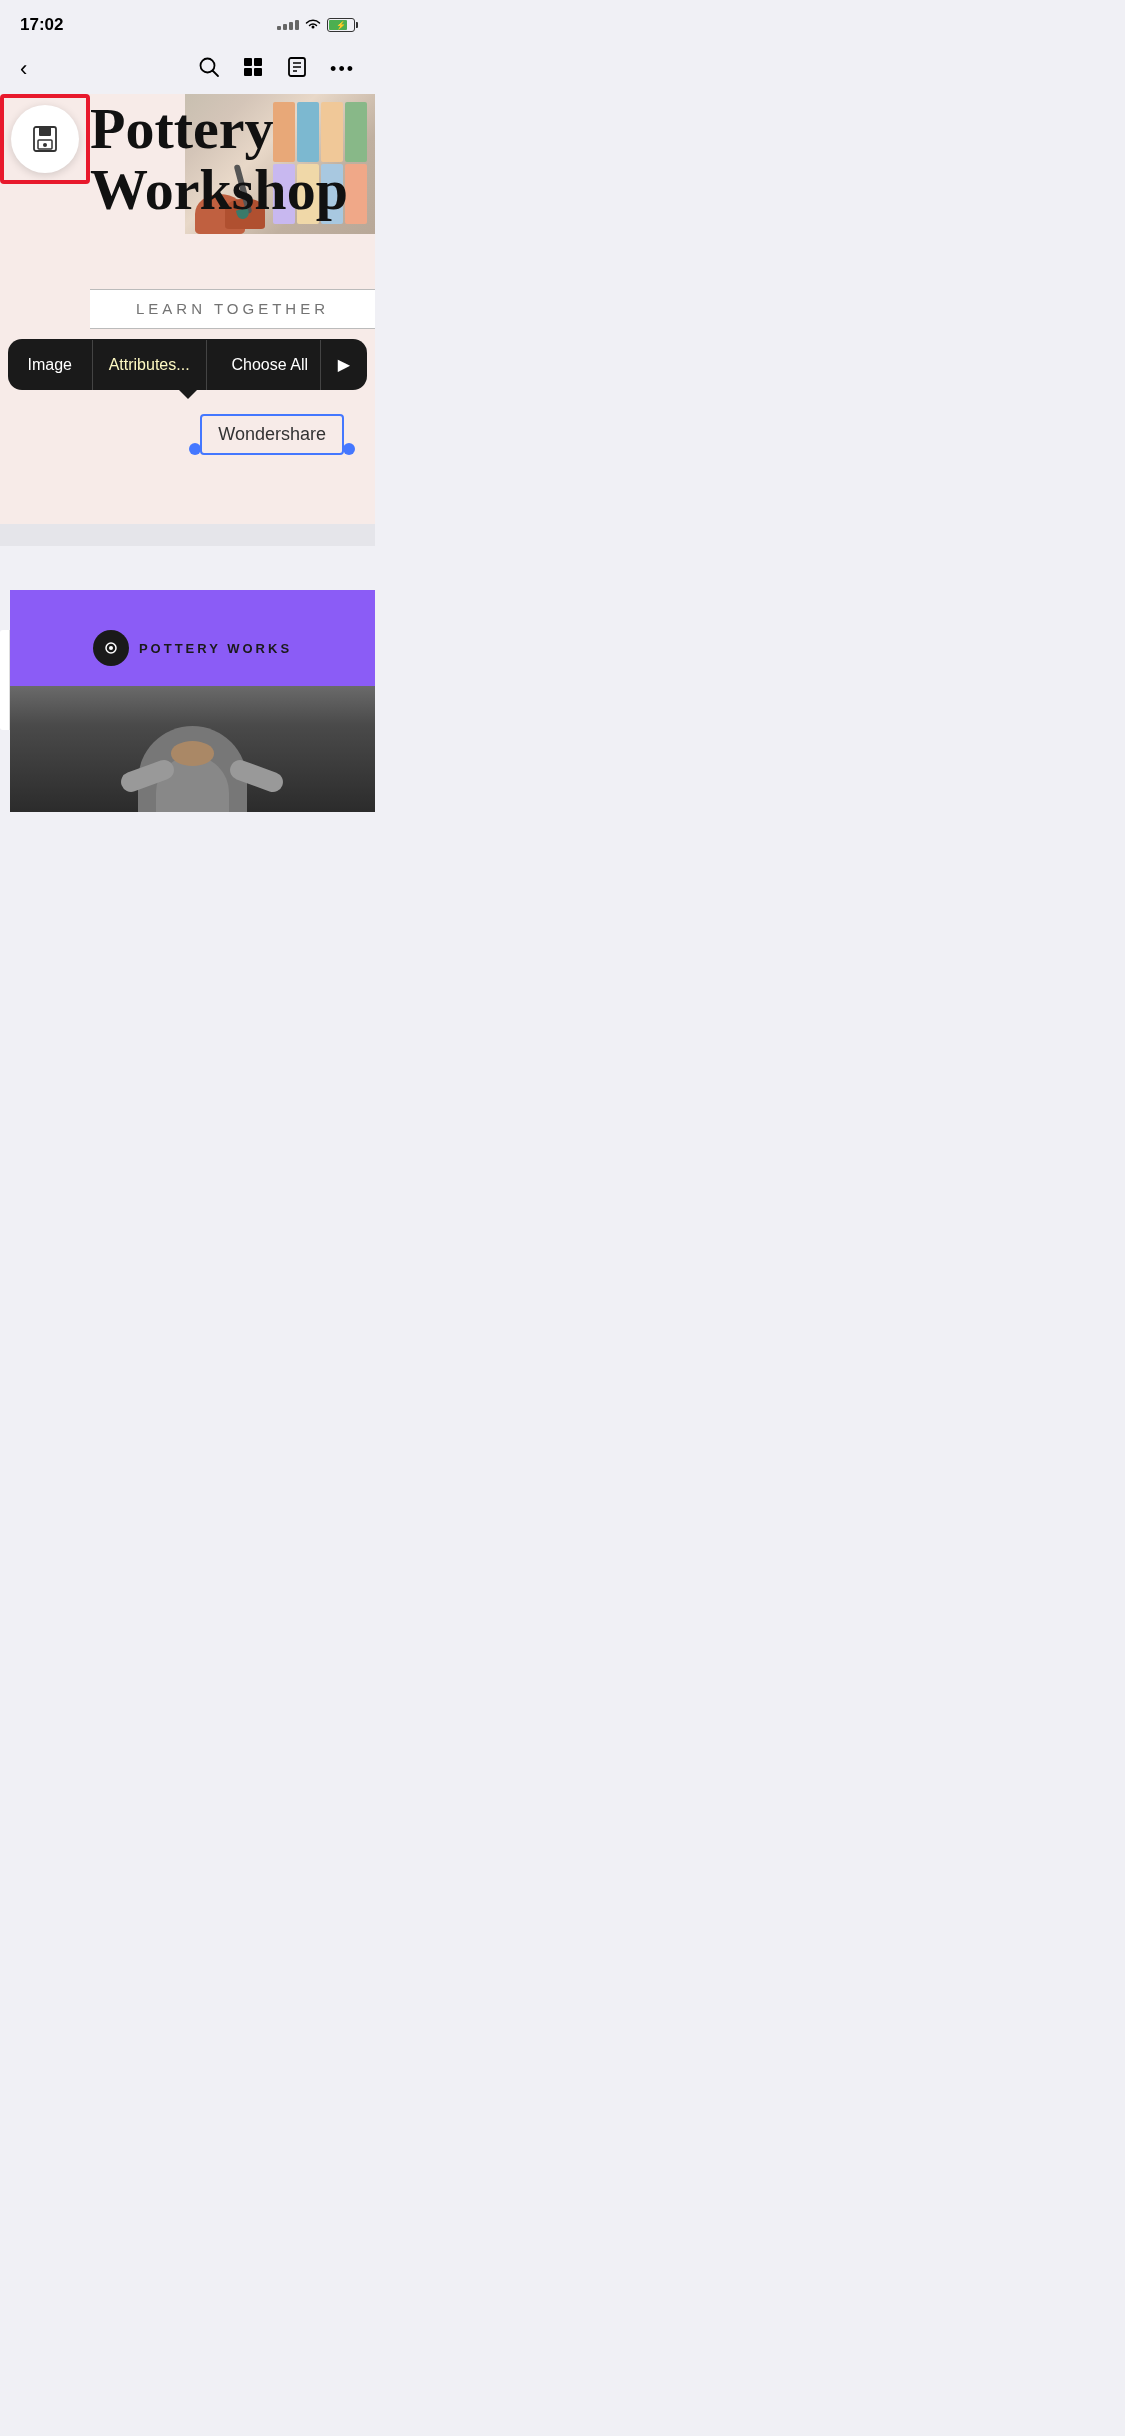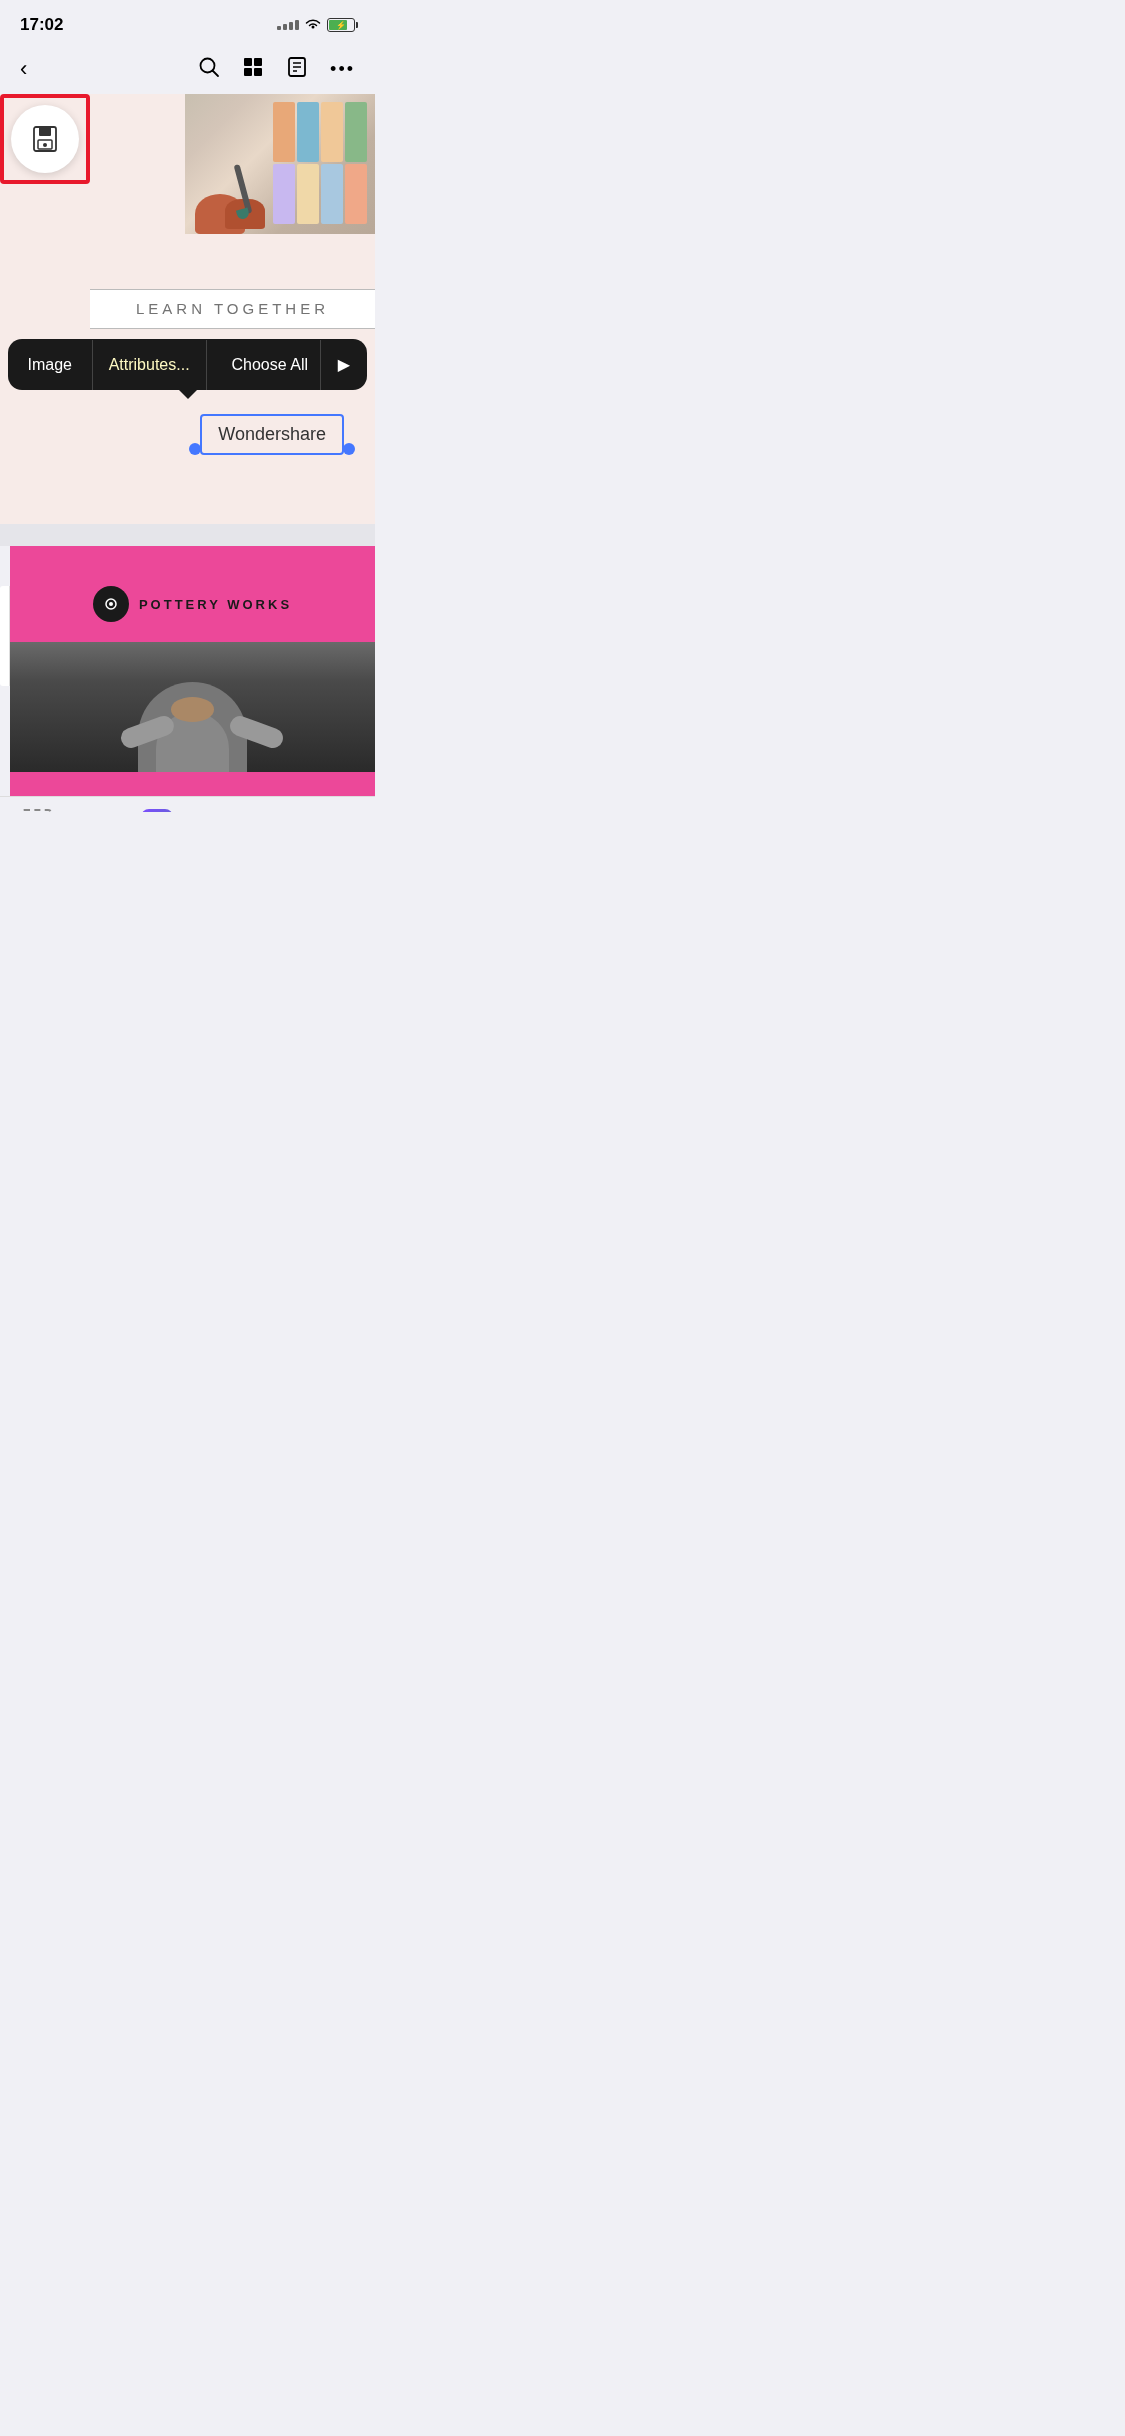--- a/index.html
+++ b/index.html
@@ -215,20 +215,24 @@
         </div>
 
         <div style="position:absolute; bottom:0; left:10px; width:50px; height:40px; background:#c06040; border-radius:50% 50% 10% 10%;"></div>
         <div style="position:absolute; bottom:5px; left:40px; width:40px; height:30px; background:#b05030; border-radius:40% 40% 10% 10%;"></div>
 
         <div style="position:absolute; bottom:20px; left:55px; width:6px; height:50px; background:#555; border-radius:3px; transform: rotate(-15deg);"></div>
         <div style="position:absolute; bottom:15px; left:52px; width:12px; height:10px; background:#3a7a6a; border-radius:0 0 6px 6px; transform: rotate(-15deg);"></div>
       </div>
     </div>
 
+    <div style="position:absolute; top:5px; left:0; font-size:58px; font-weight:800; color:#111; font-family:Georgia,serif; line-height:1.05; white-space:nowrap;">
+      <span>Pottery</span><br>
+      <span>Workshop</span>
+    </div>
   </div>
 
   <div style="position:absolute; top:195px; left:90px; right:0; background:#fff; border-top:1.5px solid #bbb; border-bottom:1.5px solid #bbb; padding:10px 16px; text-align:center;">
     <span style="font-size:15px; font-weight:500; letter-spacing:4px; color:#737373;">LEARN TOGETHER</span>
   </div>
 
   <div style="position:absolute; top:245px; left:8px; right:8px; background:#1a1a1a; border-radius:14px; display:flex; align-items:center; z-index:30;">
     <div style="flex:1; padding:16px 12px; text-align:center; color:#fff; font-size:16px; border-right:1px solid #444; cursor:pointer;">Image</div>
     <div style="flex:1.5; padding:16px 12px; text-align:center; color:#fef9c3; font-size:16px; border-right:1px solid #444; cursor:pointer;">Attributes...</div>
     <div style="flex:1.5; padding:16px 12px; text-align:right; color:#fff; font-size:16px; border-right:1px solid #444; cursor:pointer;">Choose All</div>
@@ -242,21 +246,21 @@
     <div style="border:2px solid #4477ff; border-radius:4px; padding:8px 16px; background:transparent; font-size:18px; color:#333;">
       <span>Wondershare</span>
     </div>
     <div style="width:12px; height:12px; background:#4477ff; border-radius:50%; margin-left:-1px; z-index:2;"></div>
   </div>
 
 </div>
 
 <div style="height:22px; background:#e5e5ea;"></div>
 
-<div style="position:relative; background:#ec4899; min-height:250px; margin-left:10px;">
+<div style="position:relative; background:#8b5cf6; min-height:250px; margin-left:10px;margin-top:44px;">
 
   <div style="position:absolute; left:-10px; top:40px; width:10px; height:100px; background:#fff; border-right:1px solid #ddd; border-radius:3px 0 0 3px;"></div>
 
   <div style="display:flex; align-items:center; gap:10px; padding:40px 20px 20px; justify-content:center;">
     <div style="width:36px; height:36px; background:#1a1a1a; border-radius:50%; display:flex; align-items:center; justify-content:center;">
       <svg width="18" height="18" viewBox="0 0 18 18">
         <circle cx="9" cy="9" r="5" fill="none" stroke="#fff" stroke-width="1.5"></circle>
         <circle cx="9" cy="9" r="2" fill="#fff"></circle>
       </svg>
     </div>

